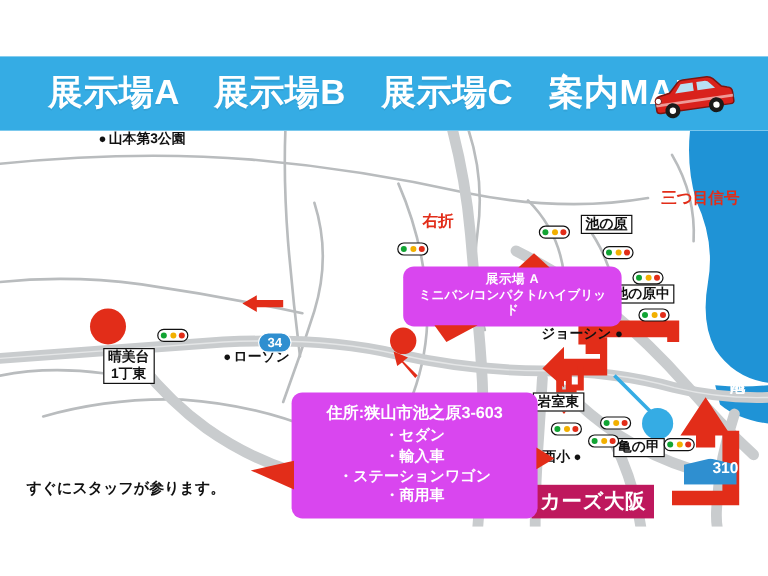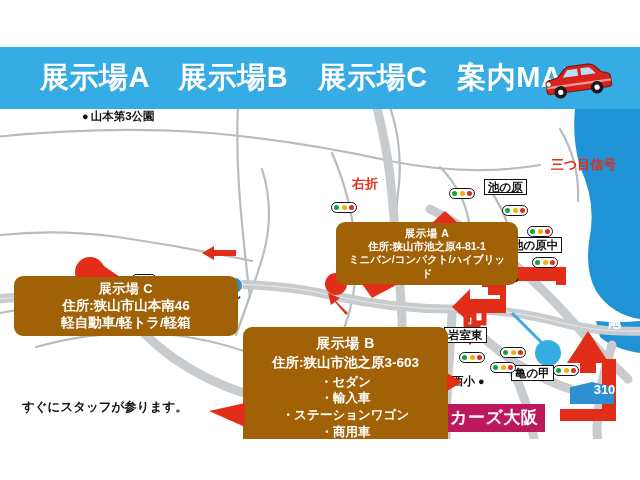--- a/index.html
+++ b/index.html
@@ -22,21 +22,21 @@
     text-shadow: 0 1px 0 rgba(0,0,0,.05);
   }
   .banner-car { position: absolute; right: 24px; top: 10px; width: 78px; height: 44px; }
 
   
   .mapwrap { position: absolute; left: 0; top: 109px; width: 640px; height: 330px; background: #ffffff; overflow: hidden; }
   .mapsvg { position: absolute; left: 0; top: 0; }
 
   
   .callout {
-    position: absolute; background: #a16207; color: #fff; border-radius: 9px;
+    position: absolute; background: #d946ef; color: #fff; border-radius: 9px;
     text-align: center; font-weight: bold; line-height: 1.26; padding: 5px 8px;
   }
   .callout .ttl { font-size: 13px; letter-spacing: .5px; }
   .callout .ln  { font-size: 12.5px; }
 
   #callout-a { left: 336px; top: 113px; width: 182px; }
   #callout-a .ttl { font-size: 10.5px; }
   #callout-a .ln  { font-size: 10.5px; }
   #callout-a .tail { position:absolute; left: 26px; bottom: -13px; width:0; height:0;
      border-left: 10px solid transparent; border-right: 26px solid transparent; border-top: 14px solid #e22d19; }
@@ -302,34 +302,26 @@
         <i class="g"></i>
         <i class="y"></i>
         <i class="r"></i>
       </div>
 
     <div id="cars-osaka">カーズ大阪</div>
 
     <div class="callout" id="callout-a">
       <span class="tailup"></span>
       <div class="ttl">展示場 A</div>
-      <div class="ln">住所:狭山市池之原4-81-1</div>
       <div class="ln">ミニバン/コンパクト/ハイブリッド</div>
       <span class="tail"></span>
     </div>
 
-    <div class="callout" id="callout-c">
-      <span class="tailup"></span>
-      <div class="ttl">展示場 C</div>
-      <div class="ln">住所:狭山市山本南46</div>
-      <div class="ln">軽自動車/軽トラ/軽箱</div>
-    </div>
 
     <div class="callout" id="callout-b">
-      <div class="ttl">展示場 B</div>
       <div class="addr">住所:狭山市池之原3-603</div>
       <div class="li">・セダン</div>
       <div class="li">・輸入車</div>
       <div class="li">・ステーションワゴン</div>
       <div class="li">・商用車</div>
       <span class="tailr"></span>
       <span class="tailbl"></span>
     </div>
 
   </div>

